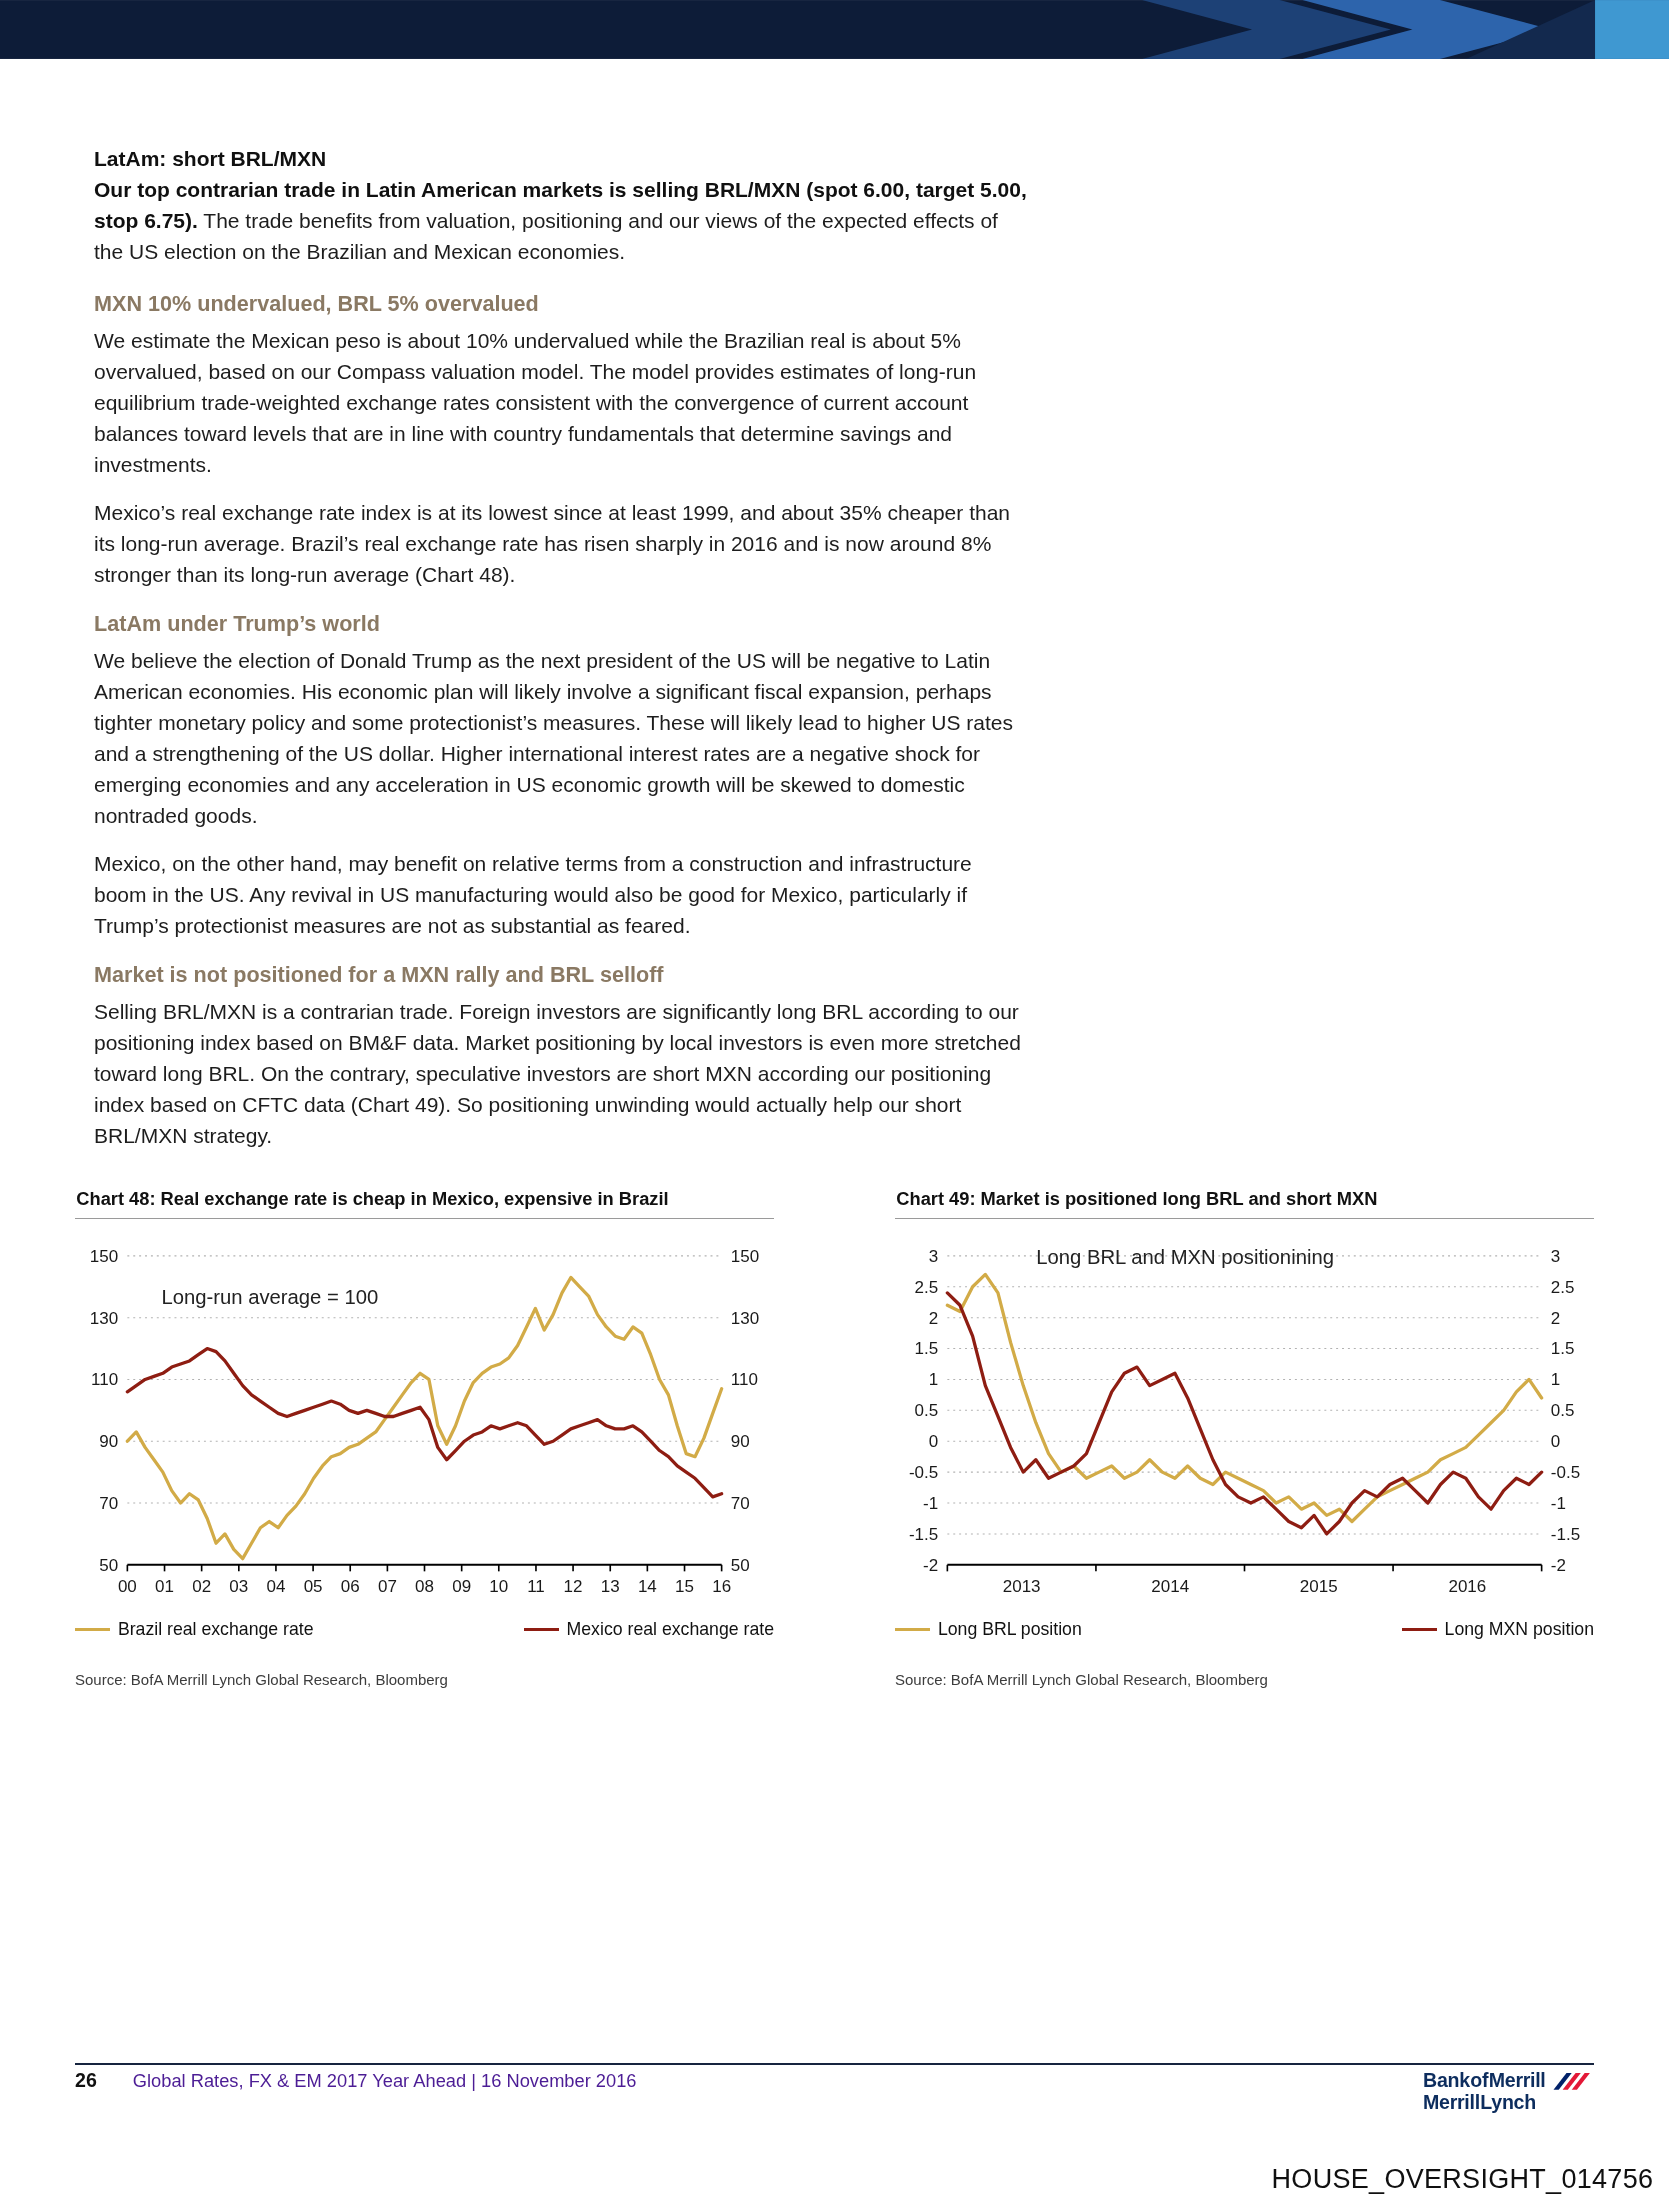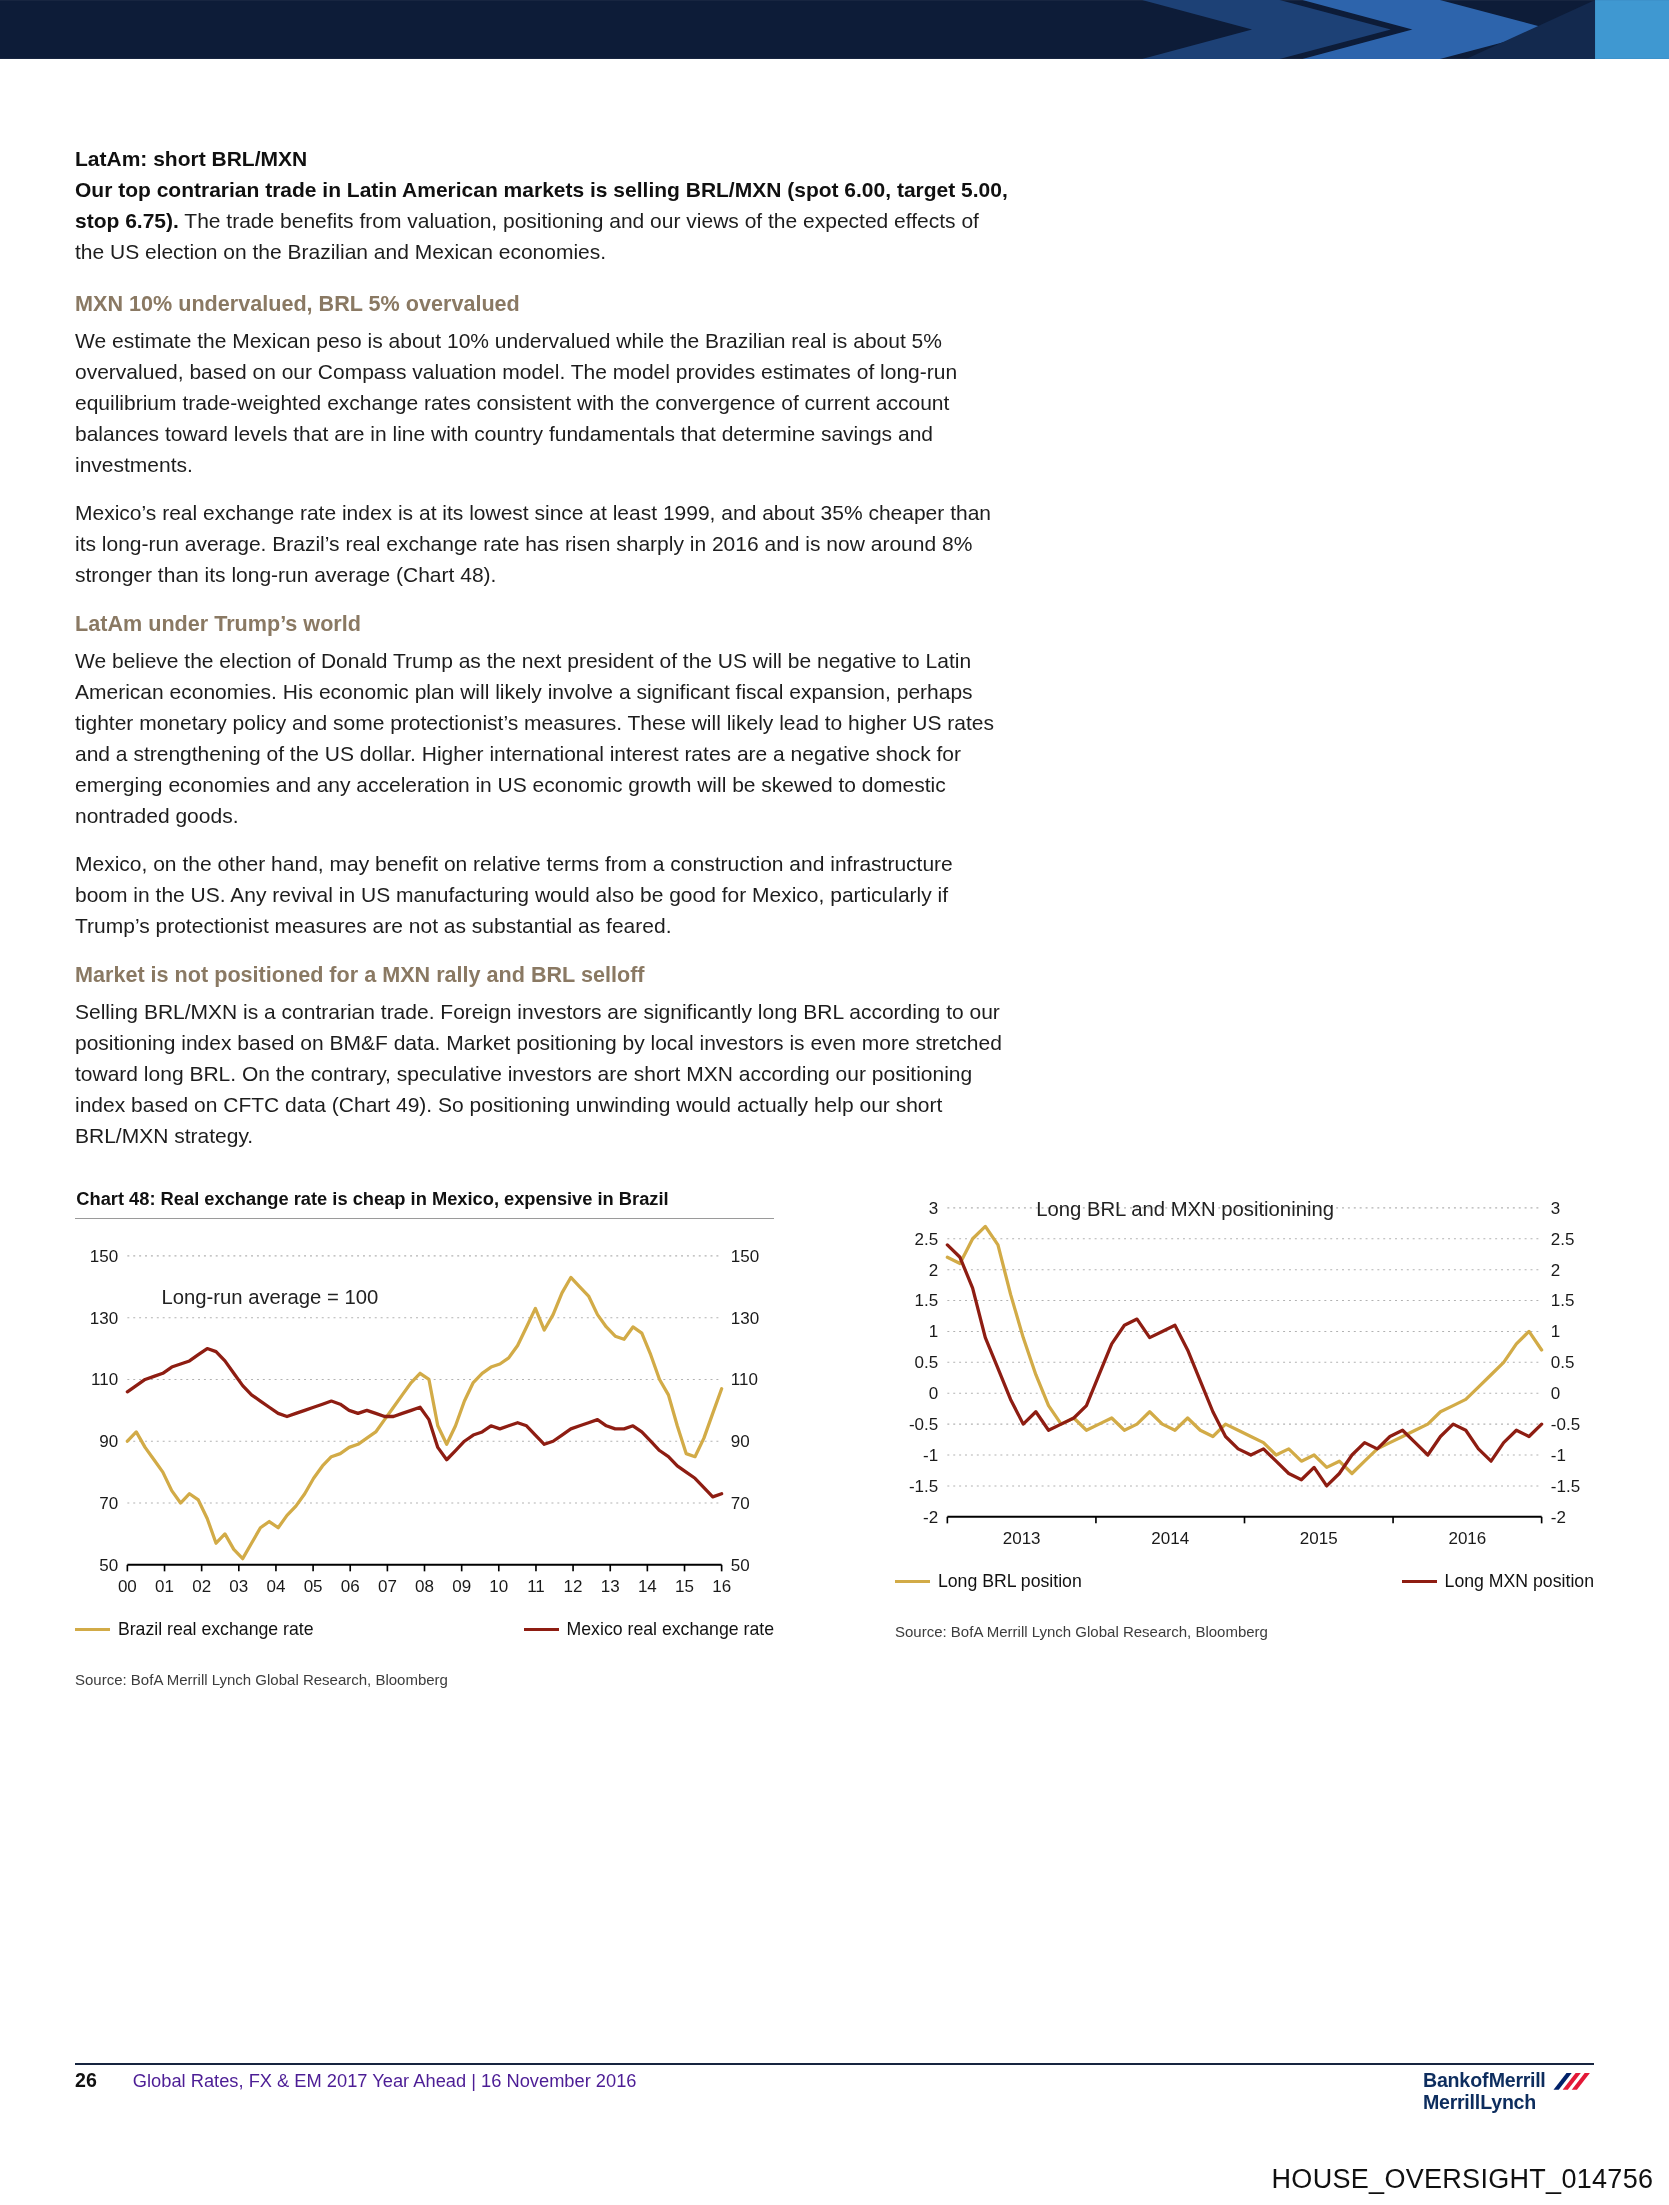--- a/index.html
+++ b/index.html
@@ -4,21 +4,21 @@
 <title>Research Page</title>
 <style>
   * { margin:0; padding:0; box-sizing:border-box; }
   body {
     width:1669px; height:2205px; position:relative; overflow:hidden;
     background:#ffffff; color:#1a1a1a;
     font-family:"Liberation Sans", sans-serif;
   }
   .banner { display:block; }
   .content { padding:84px 75px 0 75px; }
-  .text-col { width:933px; font-size:21px; line-height:31px; color:#1d1d1d; }
+  .text-col { width:933px; font-size:21px; line-height:31px; color:#1d1d1d;margin-left:19px; }
   h1.article-title { font-size:21px; line-height:31px; font-weight:bold; color:#101010; }
   p.lead { margin:0 0 19.6px 0; }
   p.lead strong { font-weight:bold; color:#101010; }
   h2.sec { font-size:21.6px; line-height:33px; font-weight:bold; color:#8a7963; margin:17px 0 5.2px 0; }
   .text-col p.body { margin:0 0 17px 0; }
 
   .charts-row { display:flex; justify-content:space-between; margin-top:37px; }
   .chart-col { width:699px; }
   .chart-title { font-size:18.3px; line-height:22px; font-weight:bold; color:#111;
                  padding:0 1.3px 7.9px 1.3px; border-bottom:1.3px solid #9a9a9a; margin-bottom:17px; }
@@ -149,20 +149,21 @@
           </span>
           <span class="leg">
             <i class="swatch" style="background: rgb(142, 29, 18);"></i>
             <span>Mexico real exchange rate</span>
           </span>
         </div>
         <div class="source">Source: BofA Merrill Lynch Global Research, Bloomberg</div>
       </figure>
 
       <figure class="chart-col">
+        <figcaption class="chart-title">Chart 49: Market is positioned long BRL and short MXN</figcaption>
         <svg class="plot" width="699" height="367" viewBox="0 0 1068 560">
             <line x1="80" y1="30.0" x2="988" y2="30.0" stroke="#b2b2b2" stroke-width="1.6" stroke-dasharray="3 6"></line>
             <text class="tick" x="66" y="39.0" text-anchor="end">3</text>
             <text class="tick" x="1002" y="39.0" text-anchor="start">3</text>
             <line x1="80" y1="77.2" x2="988" y2="77.2" stroke="#b2b2b2" stroke-width="1.6" stroke-dasharray="3 6"></line>
             <text class="tick" x="66" y="86.2" text-anchor="end">2.5</text>
             <text class="tick" x="1002" y="86.2" text-anchor="start">2.5</text>
             <line x1="80" y1="124.4" x2="988" y2="124.4" stroke="#b2b2b2" stroke-width="1.6" stroke-dasharray="3 6"></line>
             <text class="tick" x="66" y="133.4" text-anchor="end">2</text>
             <text class="tick" x="1002" y="133.4" text-anchor="start">2</text>

